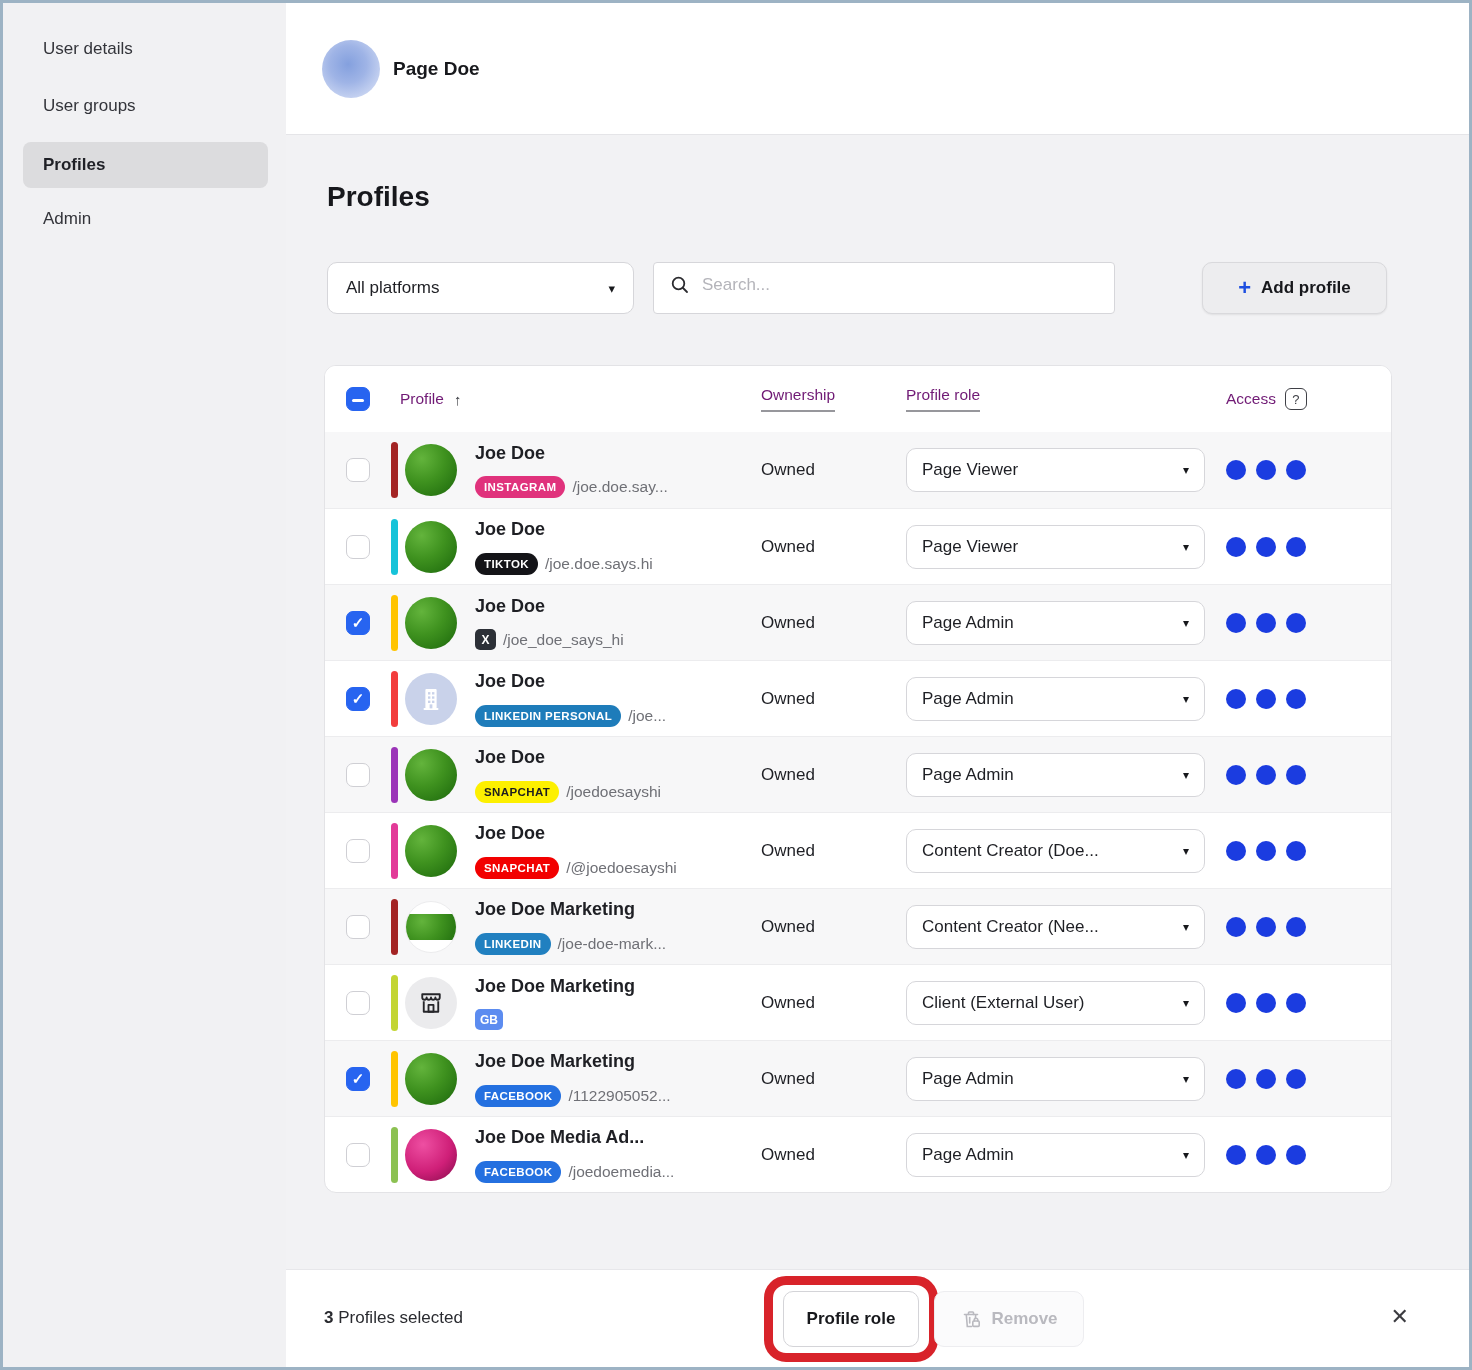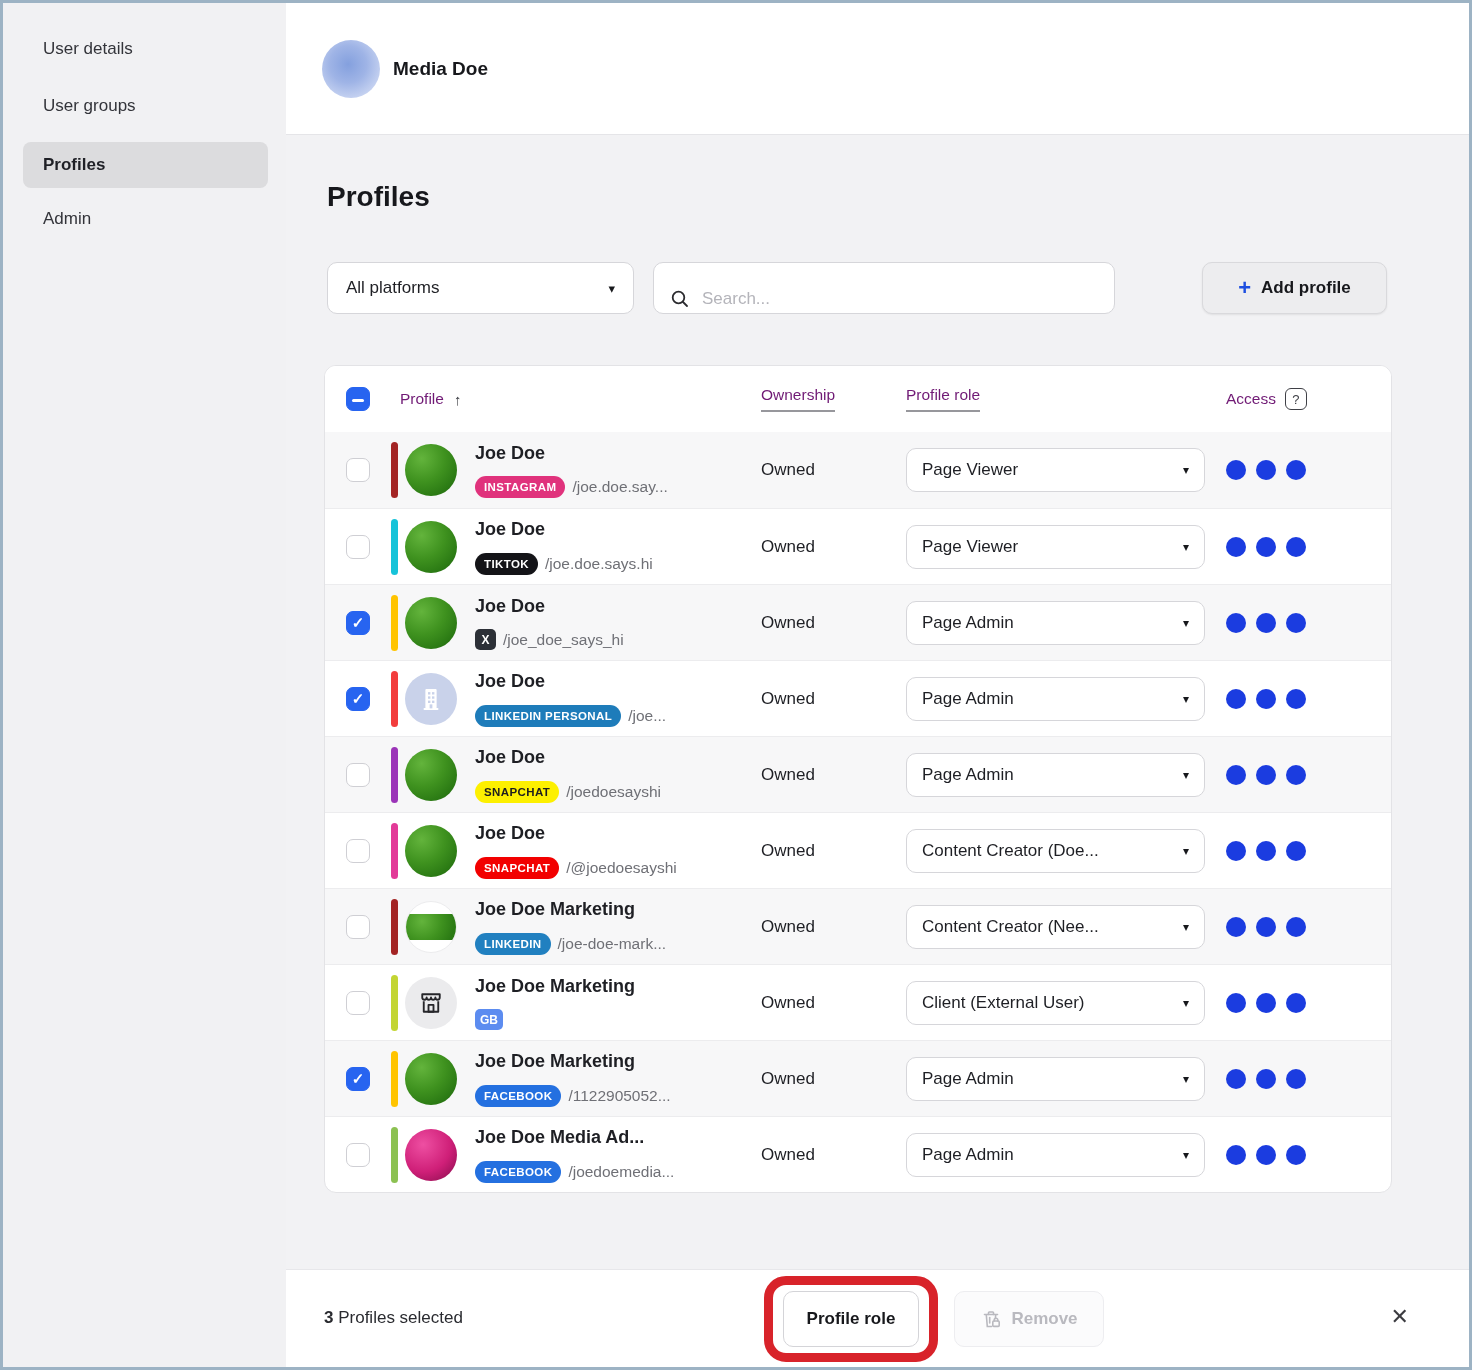--- a/index.html
+++ b/index.html
@@ -18,21 +18,21 @@
     background:radial-gradient(circle at 45% 42%, #84a0de 0%, #9fb4e6 40%, #c3d0f0 72%, #e3e9f8 100%); }
   .user-name { position:absolute; left:107px; top:55px; font-size:19px; font-weight:bold; color:#17181c; }
 
   
   .main { position:absolute; left:283px; top:132px; right:0; bottom:98px; background:#f2f2f4; }
   .page-title { position:absolute; left:41px; top:46px; font-size:28px; font-weight:bold; color:#17181c; }
 
   .filters { position:absolute; left:41px; top:127px; right:82px; height:52px; }
   .dropdown { position:absolute; left:0; top:0; width:307px; height:52px; background:#fff; border:1px solid #d6d6da; border-radius:10px; display:flex; align-items:center; justify-content:space-between; padding:0 18px; font-size:17px; color:#1e1f24; cursor:pointer; }
   .caret { font-size:13px; color:#17181c; }
-  .searchbox { position:absolute; left:326px; top:0; width:462px; height:52px; background:#fff; border:1px solid #d6d6da; border-radius:10px; display:flex; align-items:flex-end; padding:4px 16px; }
+  .searchbox { position:absolute; left:326px; top:0; width:462px; height:52px; background:#fff; border:1px solid #d6d6da; border-radius:4px; display:flex; align-items:flex-start; padding:12px 16px; }
   .searchbox input { border:none; outline:none; font-size:17px; color:#1e1f24; flex:1; margin-left:12px; font-family:inherit; background:transparent; }
   .searchbox input::placeholder { color:#b4b4ba; }
   .add-btn { position:absolute; right:0; top:0; width:185px; height:52px; background:#ededef; border:1px solid #d9d9dc; border-radius:10px; box-shadow:0 1px 2px rgba(0,0,0,.08); display:flex; align-items:center; justify-content:center; gap:10px; font-size:17px; font-weight:bold; color:#17181c; cursor:pointer; }
   .plus { color:#1d4fe0; font-size:22px; font-weight:bold; line-height:1; }
 
   
   .table-card { position:absolute; left:38px; top:230px; width:1068px; background:#fff; border:1px solid #e3e3e6; border-radius:12px; overflow:hidden; }
   .thead { height:66px; display:flex; align-items:center; background:#fff; }
   .trow { height:76px; display:flex; align-items:center; border-top:1px solid #ececee; }
   .trow.alt { background:#f7f7f8; }
@@ -76,38 +76,38 @@
   .th-access { flex:1; display:flex; align-items:center; gap:9px; }
   .underlined { display:inline-block; border-bottom:2px solid #97979c; padding-bottom:6px; }
   .help-icon { width:22px; height:22px; border:1.5px solid #3f4046; border-radius:6px; display:flex; align-items:center; justify-content:center; font-size:13px; color:#3f4046; cursor:pointer; }
 
   
   .footer { position:absolute; left:283px; right:0; bottom:0; height:98px; background:#fff; border-top:1px solid #e7e7ea; }
   .sel-text { position:absolute; left:38px; top:38px; font-size:17px; color:#2a2b30; }
   .sel-text b { font-weight:bold; }
   .role-btn { position:absolute; left:497px; top:21px; width:136px; height:56px; background:#fff; border:1px solid #d4d4d8; border-radius:10px; display:flex; align-items:center; justify-content:center; font-size:17px; font-weight:bold; color:#17181c; cursor:pointer; }
   .red-annotation { position:absolute; left:478px; top:6px; width:174px; height:86px; border:9px solid #d8232a; border-radius:22px; pointer-events:none; }
-  .remove-btn { position:absolute; left:668px; top:21px; width:150px; height:56px; background:#fbfbfc; border:1px solid #ededf0; border-radius:10px; display:flex; align-items:center; justify-content:center; gap:9px; font-size:17px; font-weight:bold; color:#b9b9bf; cursor:default; }
+  .remove-btn { position:absolute; left:648px; top:21px; width:150px; height:56px; background:#fbfbfc; border:1px solid #ededf0; border-radius:10px; display:flex; align-items:center; justify-content:center; gap:9px; font-size:17px; font-weight:bold; color:#b9b9bf; cursor:default; }
   .close-x { position:absolute; right:60px; top:34px; font-size:22px; color:#3c3c41; cursor:pointer; }
 </style>
 </head>
 <body>
 
 <div class="frame">
 
   <nav class="sidebar">
     <div class="side-item" style="top:36px">User details</div>
     <div class="side-item" style="top:93px">User groups</div>
     <div class="side-pill">Profiles</div>
     <div class="side-item" style="top:206px">Admin</div>
   </nav>
 
   <header class="topbar">
     <div class="user-avatar"></div>
-    <div class="user-name">Media Doe</div>
+    <div class="user-name">Page Doe</div>
   </header>
 
   <main class="main">
     <h1 class="page-title">Profiles</h1>
 
     <div class="filters">
       <div class="dropdown">
         <span>All platforms</span>
         <span class="caret">▾</span>
       </div>

